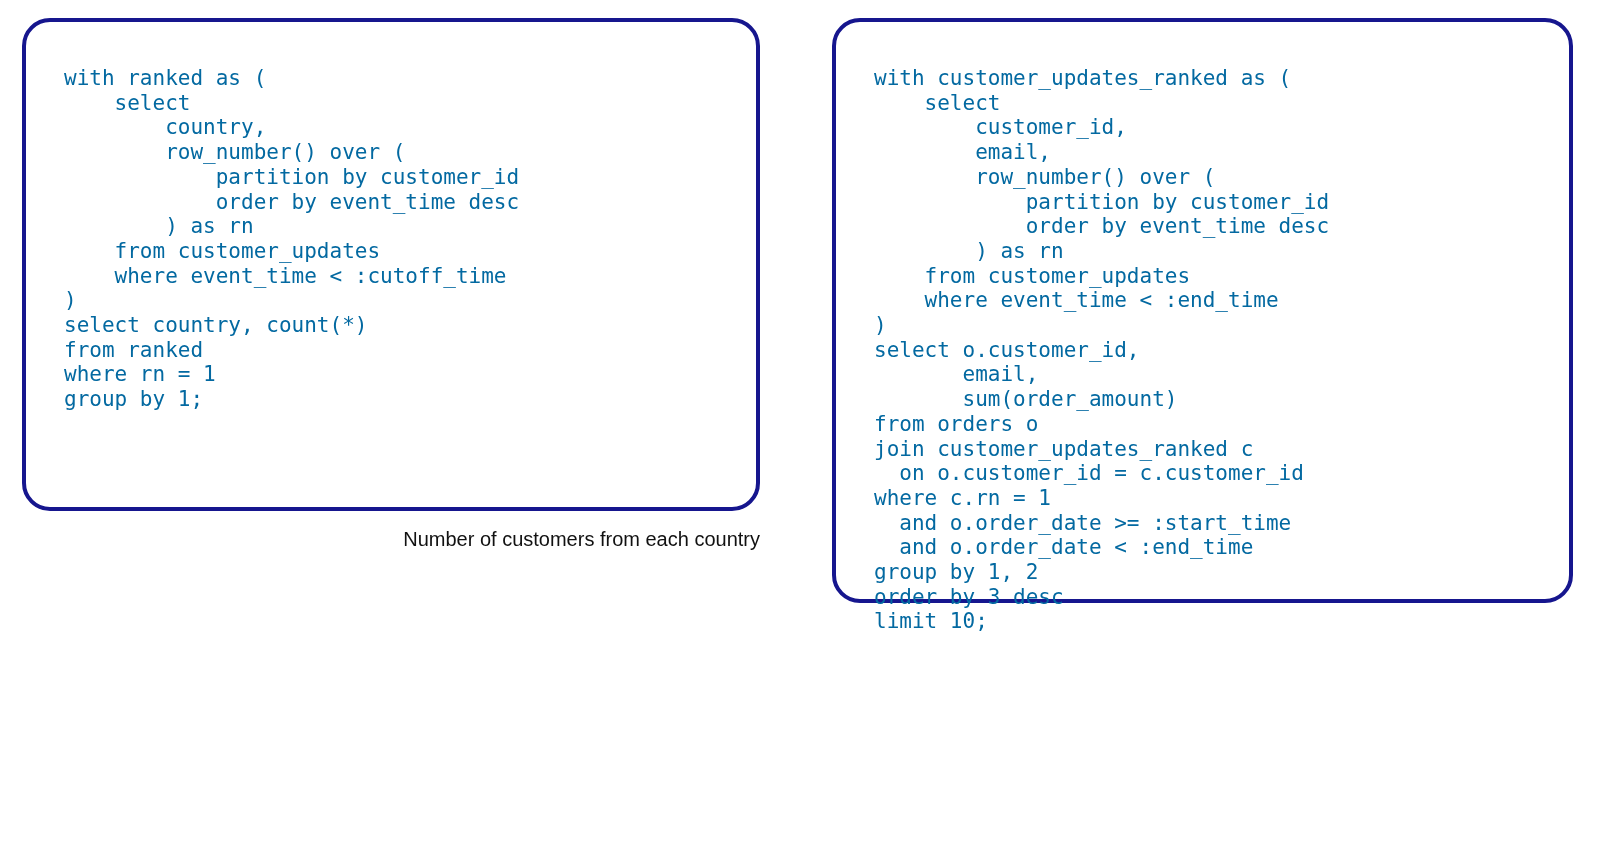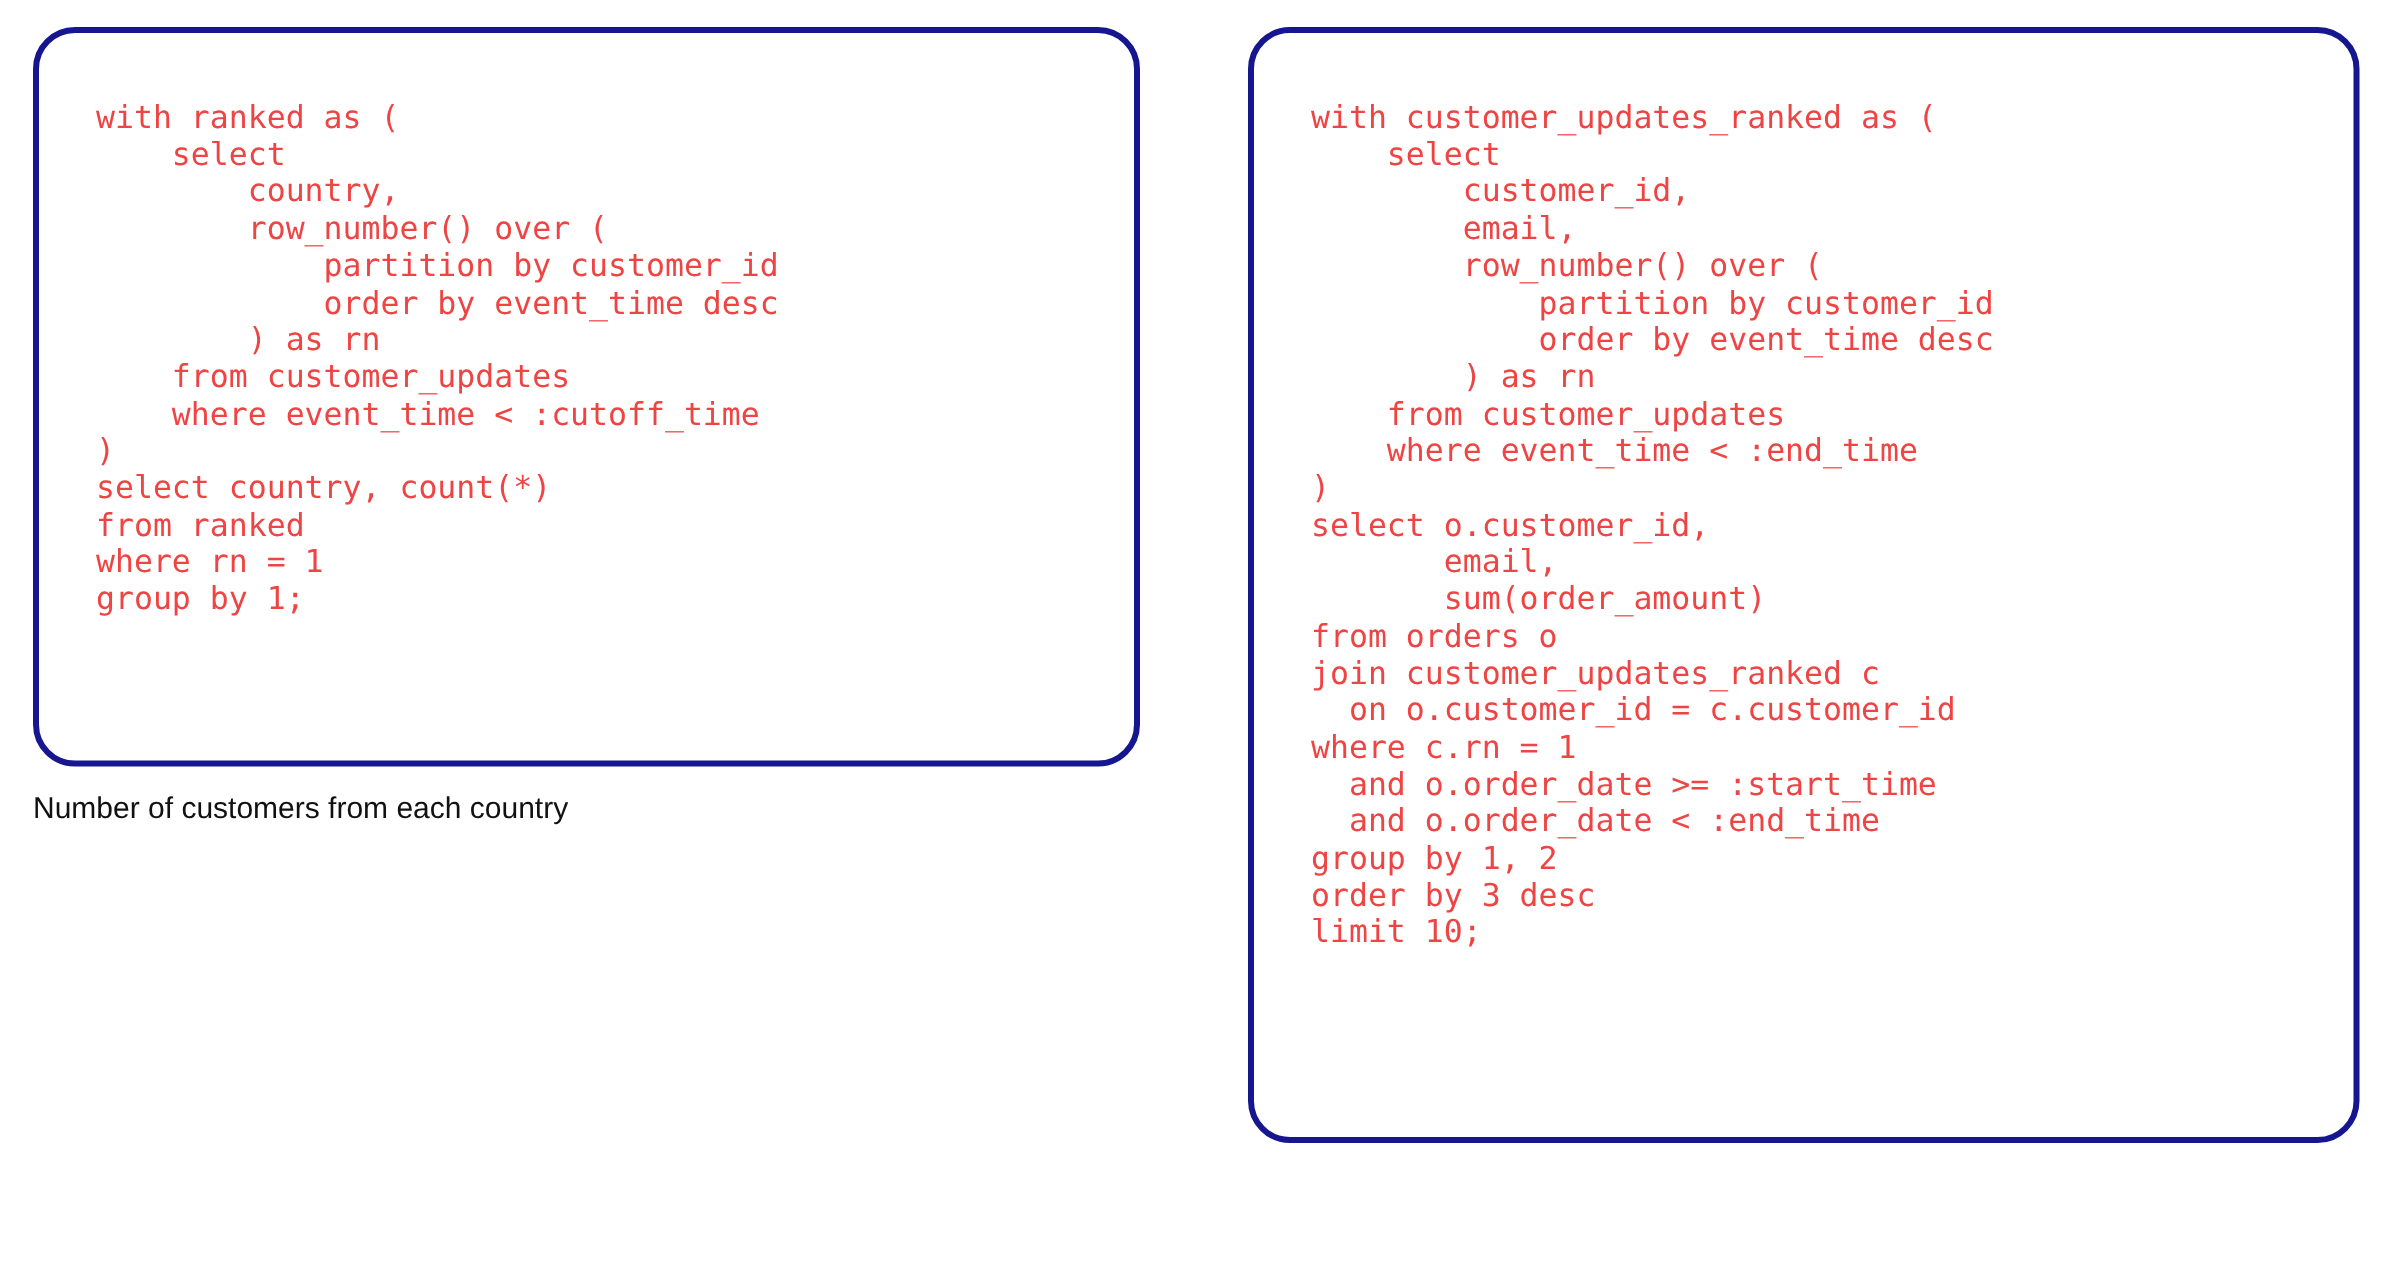--- a/index.html
+++ b/index.html
@@ -15,35 +15,35 @@
     overflow: hidden;
   }
   .code-box {
     position: absolute;
     box-sizing: border-box;
     background: #ffffff;
     border: 4px solid #16168e;
     border-radius: 28px;
   }
   #box-left  { left: 22px;  top: 18px; width: 738px; height: 493px; }
-  #box-right { left: 832px; top: 18px; width: 741px; height: 744px; }
+  #box-right { left: 832px; top: 18px; width: 741px; height: 585px; }
   .code {
     position: absolute;
     left: 38px;
     top: 44px;
     margin: 0;
     font-family: "DejaVu Sans Mono", monospace;
     font-size: 21px;
     line-height: 24.7px;
-    color: #ef4444;
+    color: #0369a1;
     white-space: pre;
   }
   .caption {
     position: absolute;
-    text-align: left;
+    text-align: right;
     font-family: "Liberation Sans", sans-serif;
     font-size: 20px;
     line-height: 26px;
     color: #111111;
   }
   #caption-left  { left: 22px;  top: 526px; width: 738px; }
   #caption-right { left: 832px; top: 778px; width: 741px; }
 </style>
 </head>
 <body>

